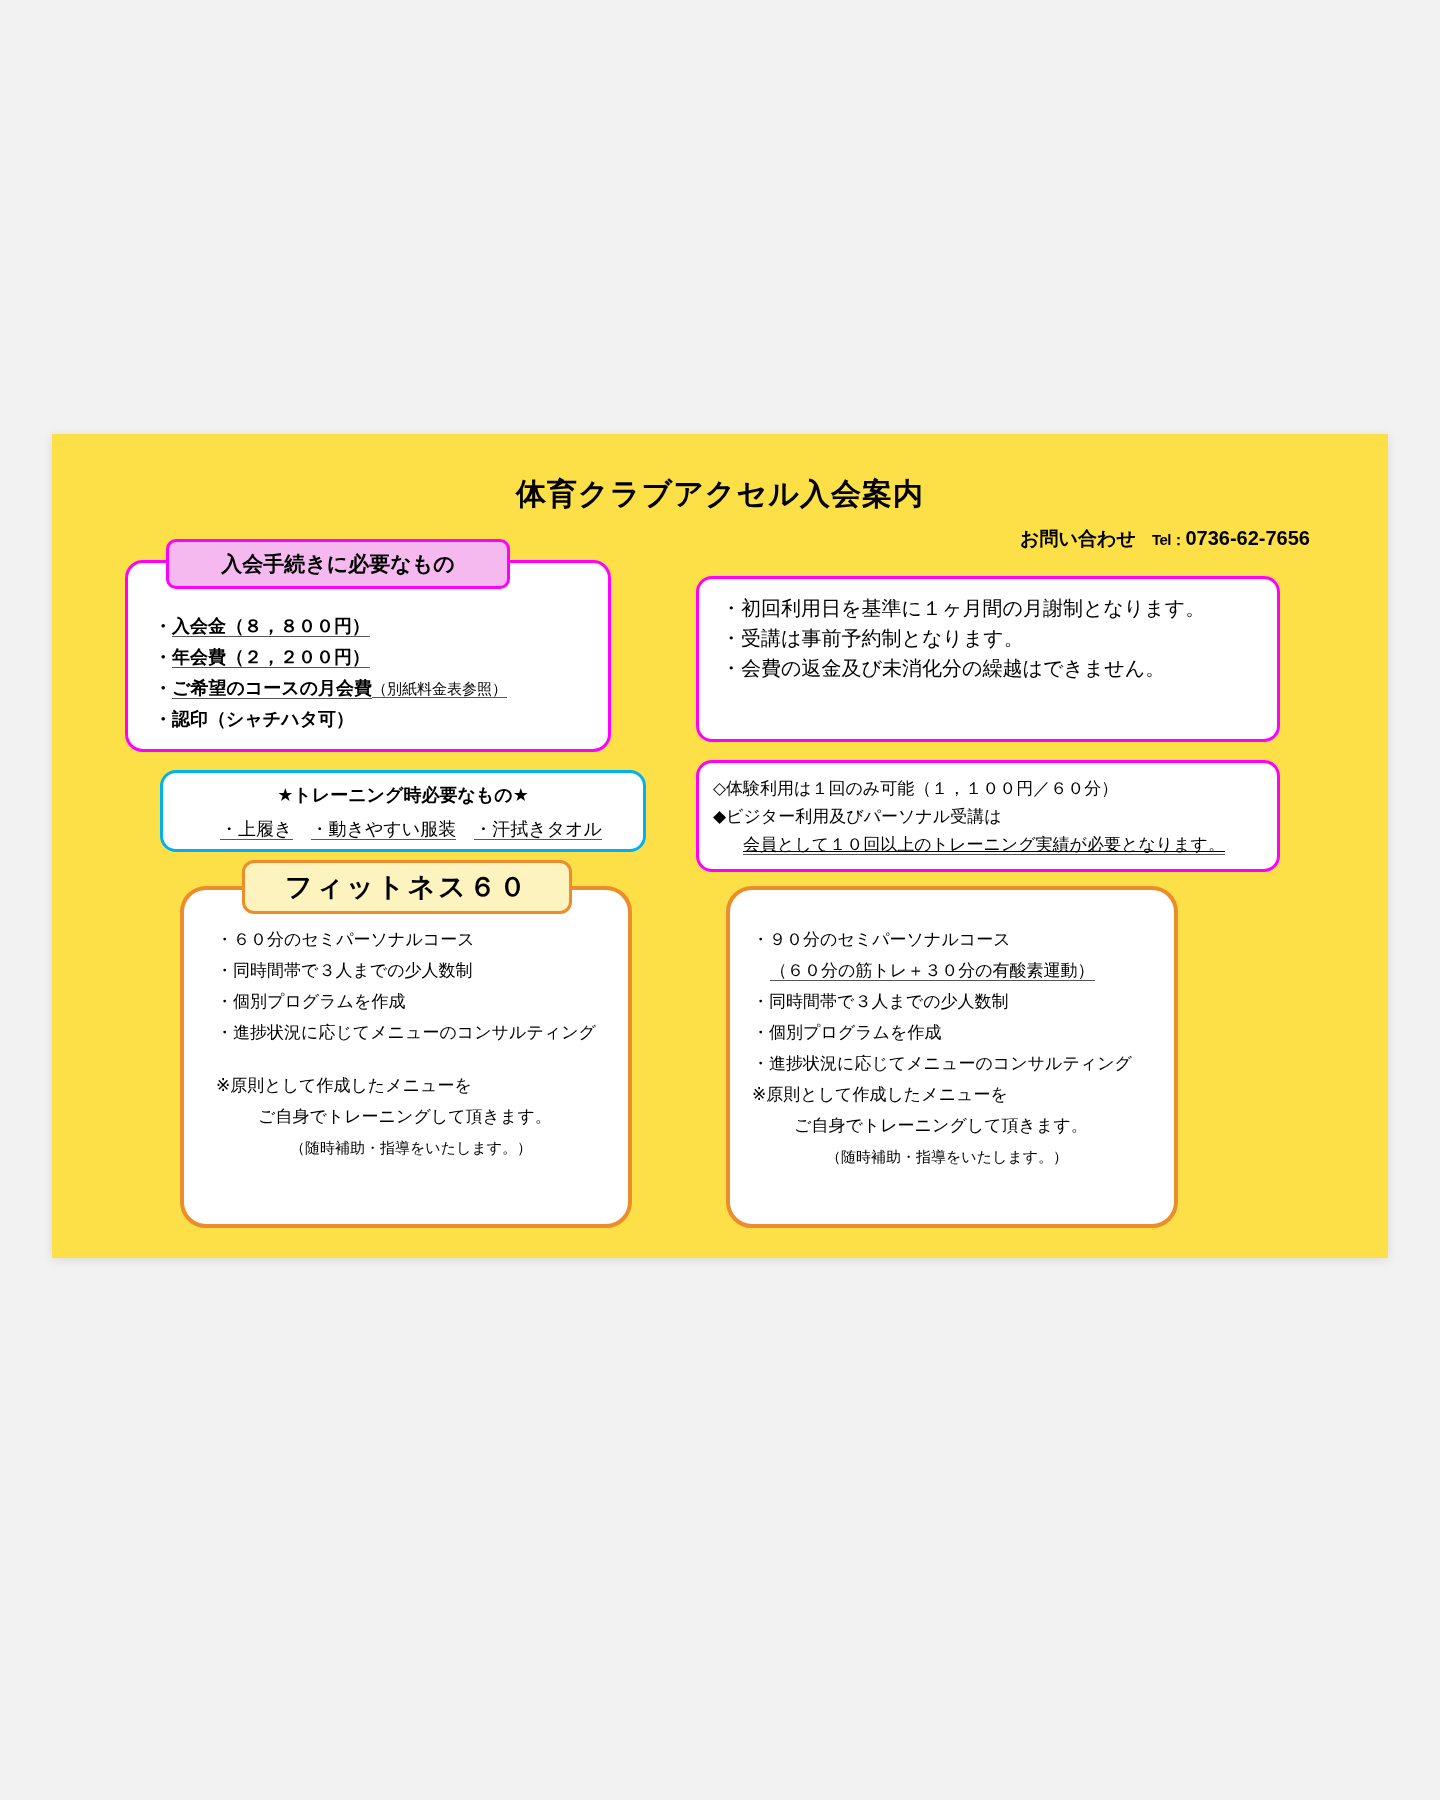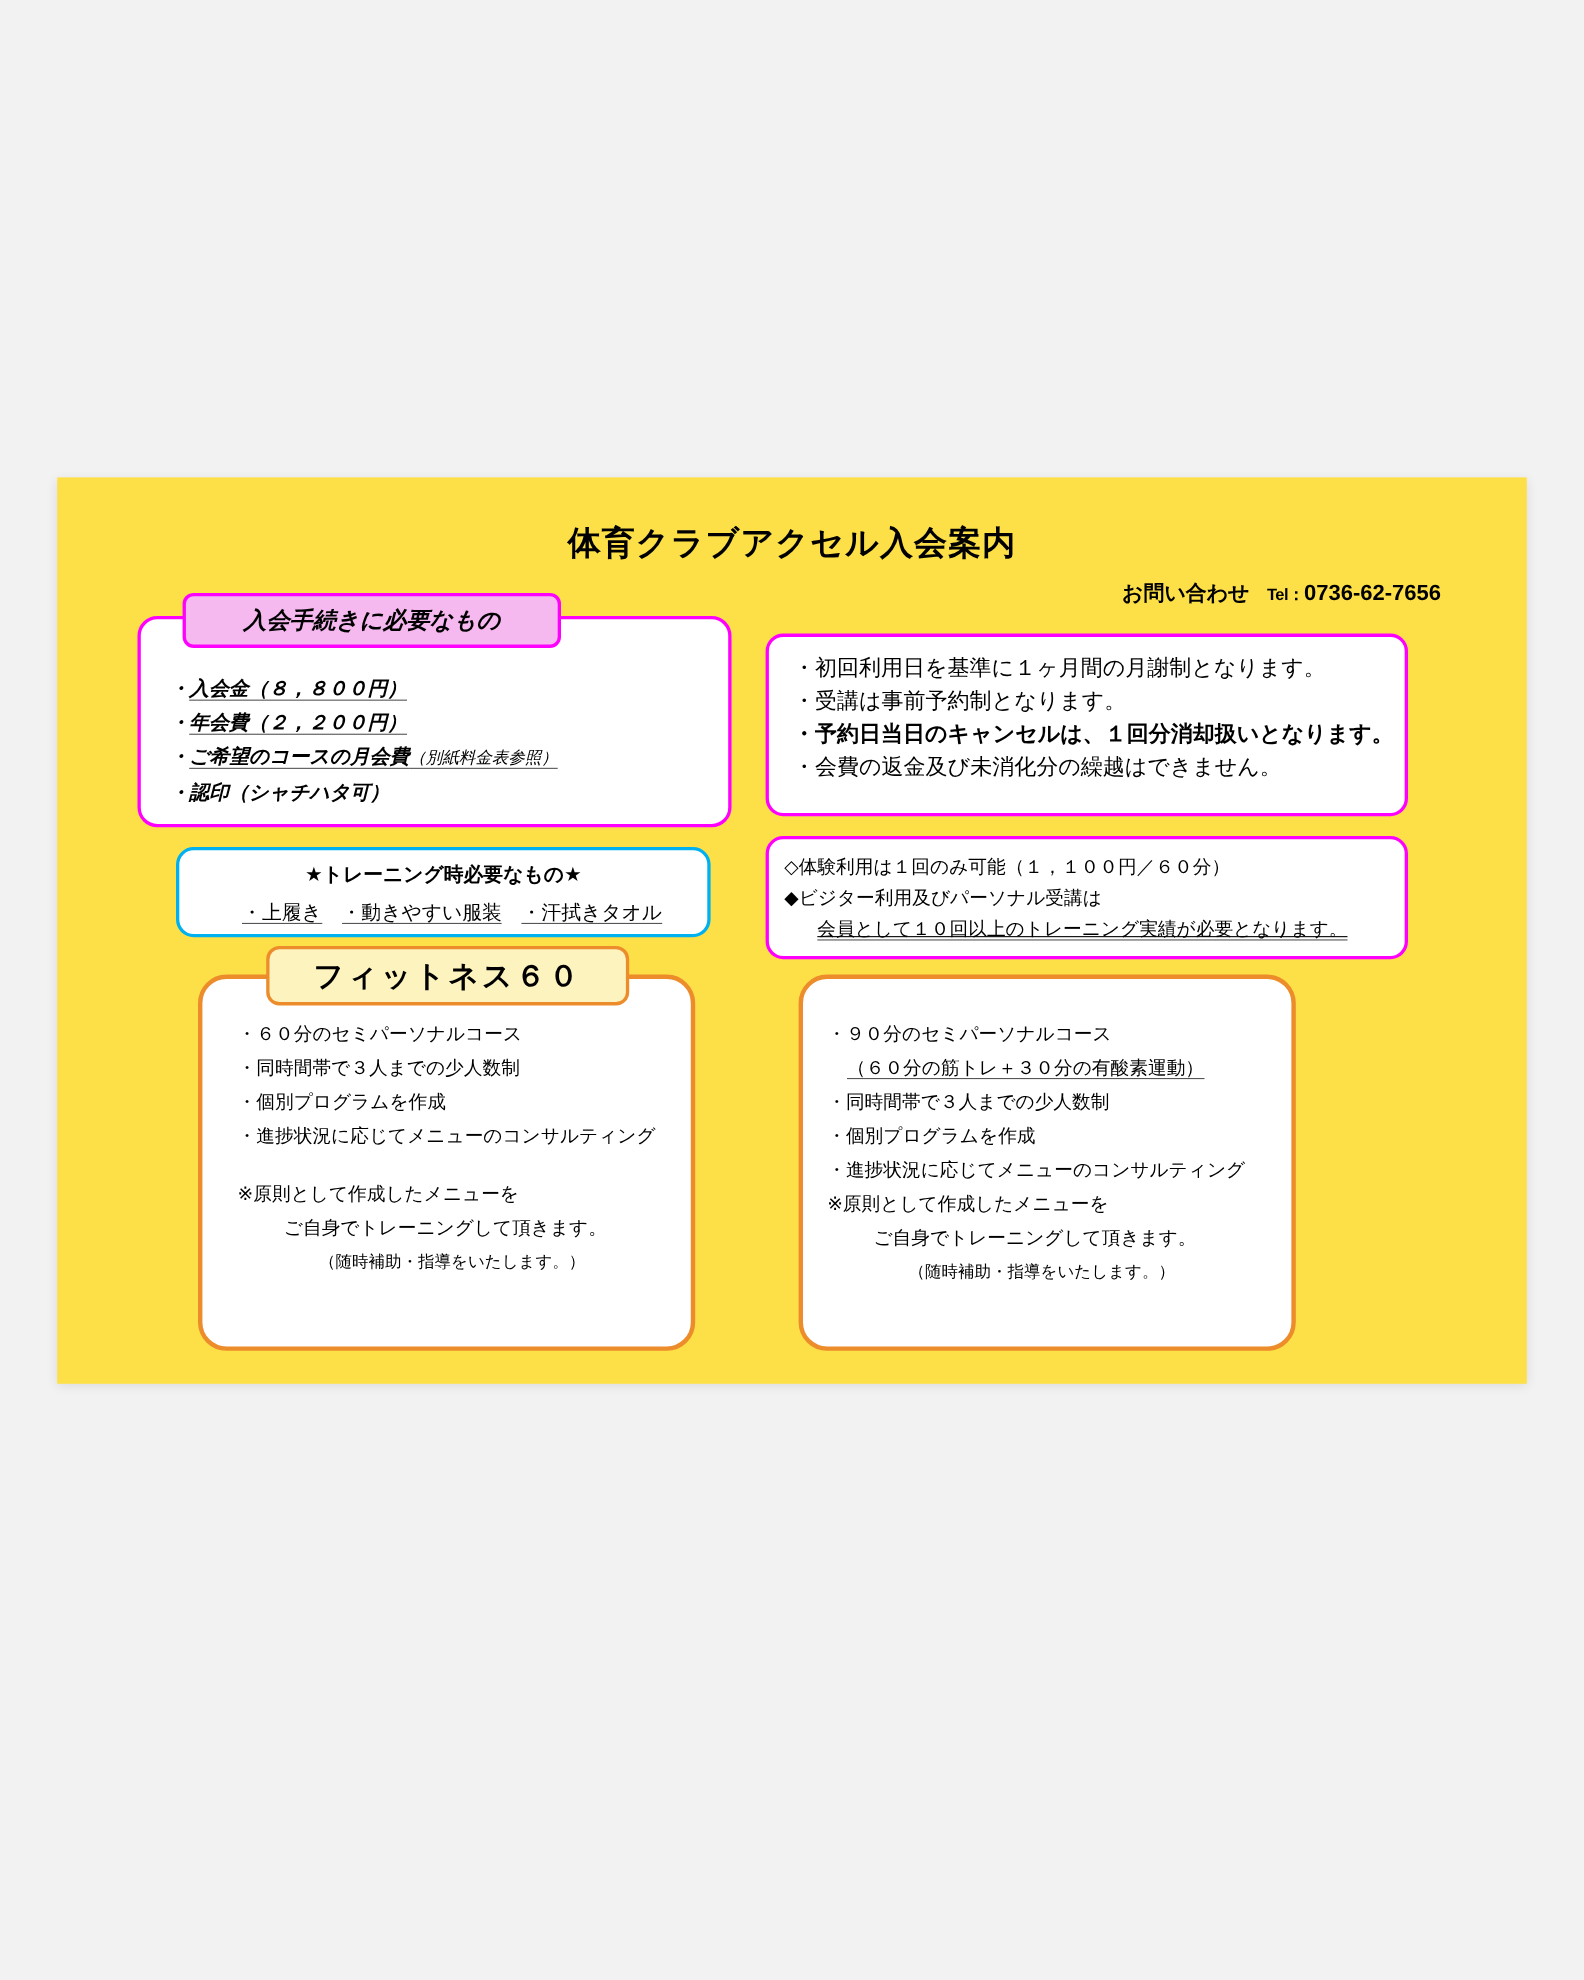--- a/index.html
+++ b/index.html
@@ -61,25 +61,24 @@
   .box {
     position: absolute;
     box-sizing: border-box;
     background: #fff;
   }
 
   
   #box-required {
     left: 73px;
     top: 126px;
-    width: 540px;
+    width: 486px;
     height: 192px;
     border: 3px solid #ff00ff;
     border-radius: 18px;
-    font-style: italic;
   }
   #required-heading {
     position: absolute;
     left: 38px;
     top: -24px;
     width: 344px;
     height: 50px;
     box-sizing: border-box;
     background: #f5b9f0;
     border: 3px solid #ff00ff;
@@ -262,21 +261,20 @@
   <div class="box" id="box-training">
     <div id="training-title">★トレーニング時必要なもの★</div>
     <div id="training-items">
       <span>・上履き</span><span class="sp"></span><span>・動きやすい服装</span><span class="sp"></span><span>・汗拭きタオル</span>
     </div>
   </div>
 
   <div class="box" id="box-rules">
     <div class="row">・初回利用日を基準に１ヶ月間の月謝制となります。</div>
     <div class="row">・受講は事前予約制となります。</div>
-    <div class="row bold">・予約日当日のキャンセルは、１回分消却扱いとなります。</div>
     <div class="row">・会費の返金及び未消化分の繰越はできません。</div>
   </div>
 
   <div class="box" id="box-trial">
     <div class="row">◇体験利用は１回のみ可能（１，１００円／６０分）</div>
     <div class="row bold">◆ビジター利用及びパーソナル受講は</div>
     <div class="row indent"><span class="ul">会員として１０回以上のトレーニング実績が必要となります。</span></div>
   </div>
 
   <div class="course-box" id="box-fit60">

